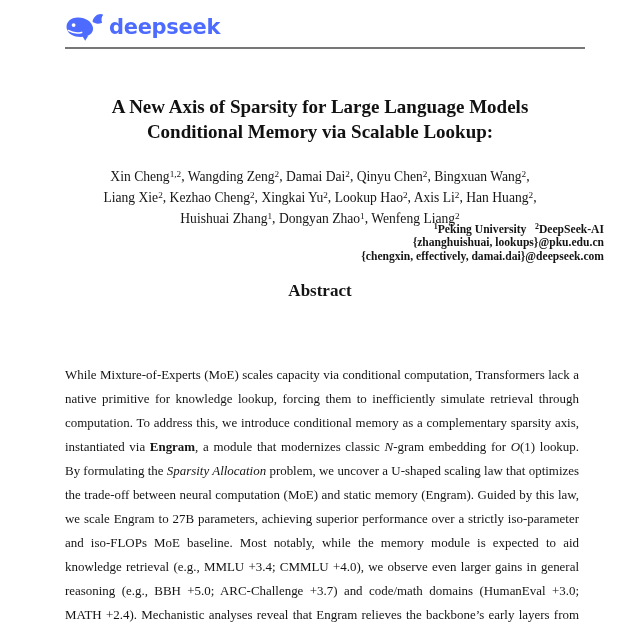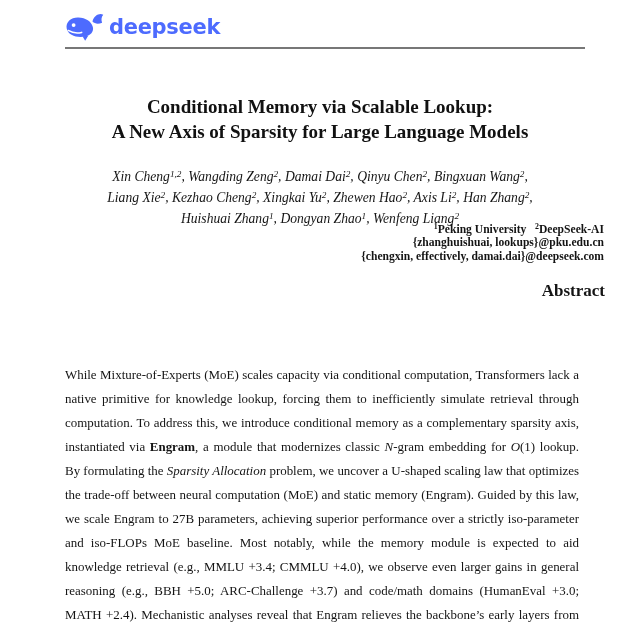--- a/index.html
+++ b/index.html
@@ -23,31 +23,31 @@
   }
   .rule{position:absolute;left:65px;top:47px;width:520px;height:1.5px;background:#777;}
   
   .title{
     position:absolute;left:48px;top:94px;width:544px;text-align:center;
     font-weight:700;font-size:19px;line-height:25px;color:#111;
   }
   
   .authors{
     position:absolute;left:36px;top:166px;width:568px;text-align:center;
-    font-size:13.6px;line-height:21px;font-style:italic;
+    font-size:13.6px;line-height:21px;
   }
   sup{font-size:68%;line-height:0;vertical-align:baseline;position:relative;top:-0.45em;}
   
   .affil{
     position:absolute;left:36px;top:223px;width:568px;text-align:right;
     font-weight:700;font-size:11.6px;line-height:13.4px;
   }
   
   .abs-heading{
-    position:absolute;left:61px;top:281px;width:544px;text-align:right;
+    position:absolute;left:48px;top:281px;width:544px;text-align:center;
     font-weight:700;font-size:17px;
   }
   .abs-body{
     position:absolute;left:65px;top:322px;width:514px;
     text-align:justify;font-size:12.95px;line-height:24px;margin-top:41px;
   }
   .seg-b{font-weight:700;}
   .seg-i{font-style:italic;}
   .seg-link{
     font-family:"Liberation Mono", monospace;color:var(--link);
@@ -66,27 +66,27 @@
       <circle cx="12.5" cy="16.5" r="2.5" fill="#ffffff"></circle>
       <path d="M5.5,23.5 Q14,28.5 23,26" stroke="#ffffff" stroke-width="2" fill="none" stroke-linecap="round"></path>
       <path fill="currentColor" d="M24,31 L27.5,37 L31.5,30.4 Z"></path>
     </svg>
     <span class="wordmark">deepseek</span>
   </div>
 
   <div class="rule"></div>
 
   <div class="title">
+    <div>A New Axis of Sparsity for Large Language Models</div>
     <div>Conditional Memory via Scalable Lookup:</div>
-    <div>A New Axis of Sparsity for Large Language Models</div>
   </div>
 
   <div class="authors">
     <div><span>Xin Cheng</span><sup>1,2</sup><span>, Wangding Zeng</span><sup>2</sup><span>, Damai Dai</span><sup>2</sup><span>, Qinyu Chen</span><sup>2</sup><span>, Bingxuan Wang</span><sup>2</sup><span>,</span></div>
-    <div><span>Liang Xie</span><sup>2</sup><span>, Kezhao Cheng</span><sup>2</sup><span>, Xingkai Yu</span><sup>2</sup><span>, Zhewen Hao</span><sup>2</sup><span>, Axis Li</span><sup>2</sup><span>, Han Zhang</span><sup>2</sup><span>,</span></div>
+    <div><span>Liang Xie</span><sup>2</sup><span>, Kezhao Cheng</span><sup>2</sup><span>, Xingkai Yu</span><sup>2</sup><span>, Lookup Hao</span><sup>2</sup><span>, Axis Li</span><sup>2</sup><span>, Han Huang</span><sup>2</sup><span>,</span></div>
     <div><span>Huishuai Zhang</span><sup>1</sup><span>, Dongyan Zhao</span><sup>1</sup><span>, Wenfeng Liang</span><sup>2</sup></div>
   </div>
 
   <div class="affil">
     <div><sup>1</sup><span>Peking University&nbsp;&nbsp;&nbsp;</span><sup>2</sup><span>DeepSeek-AI</span></div>
     <div>{zhanghuishuai, lookups}@pku.edu.cn</div>
     <div>{chengxin, effectively, damai.dai}@deepseek.com</div>
   </div>
 
   <div class="abs-heading">Abstract</div>

